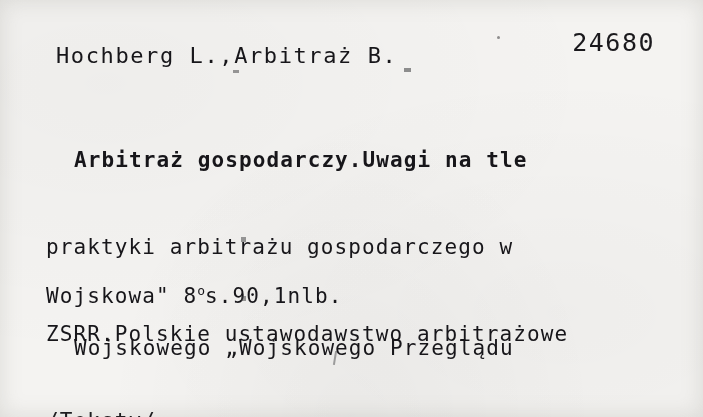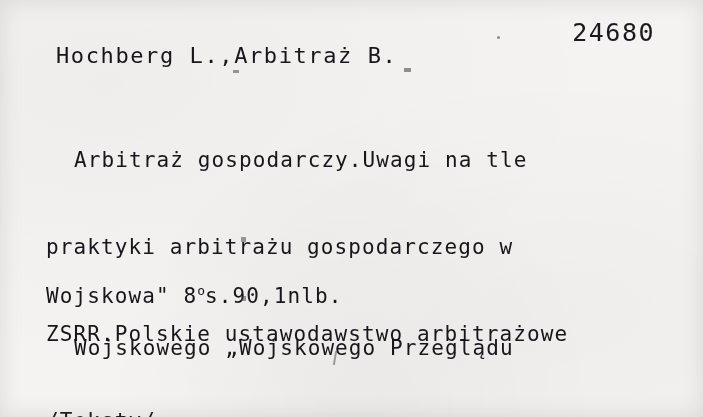--- a/index.html
+++ b/index.html
@@ -32,21 +32,21 @@
   }
   .typed {
     position: absolute;
     color: #17161a;
     font-family: "DejaVu Sans Mono", monospace;
     white-space: pre;
     letter-spacing: 0.5px;
   }
 
   #accession {
-    top: 18px;
+    top: 28px;
     right: 48px;
     font-size: 25px;
     letter-spacing: 1.5px;
     color: #1a191d;
   }
 
   #author-line {
     top: 43px;
     left: 56px;
     font-size: 22px;
@@ -59,20 +59,21 @@
     left: 46px;
     font-size: 21px;
     line-height: 29px;
     letter-spacing: 1.1px;
     color: #17161a;
     white-space: pre;
   }
   .title-block .indent {
     display: block;
     text-indent: 28px;
+    font-weight: bold;
   }
   .title-block .flush {
     display: block;
   }
 
   .imprint-block {
     position: absolute;
     top: 218px;
     left: 46px;
     font-size: 21px;

